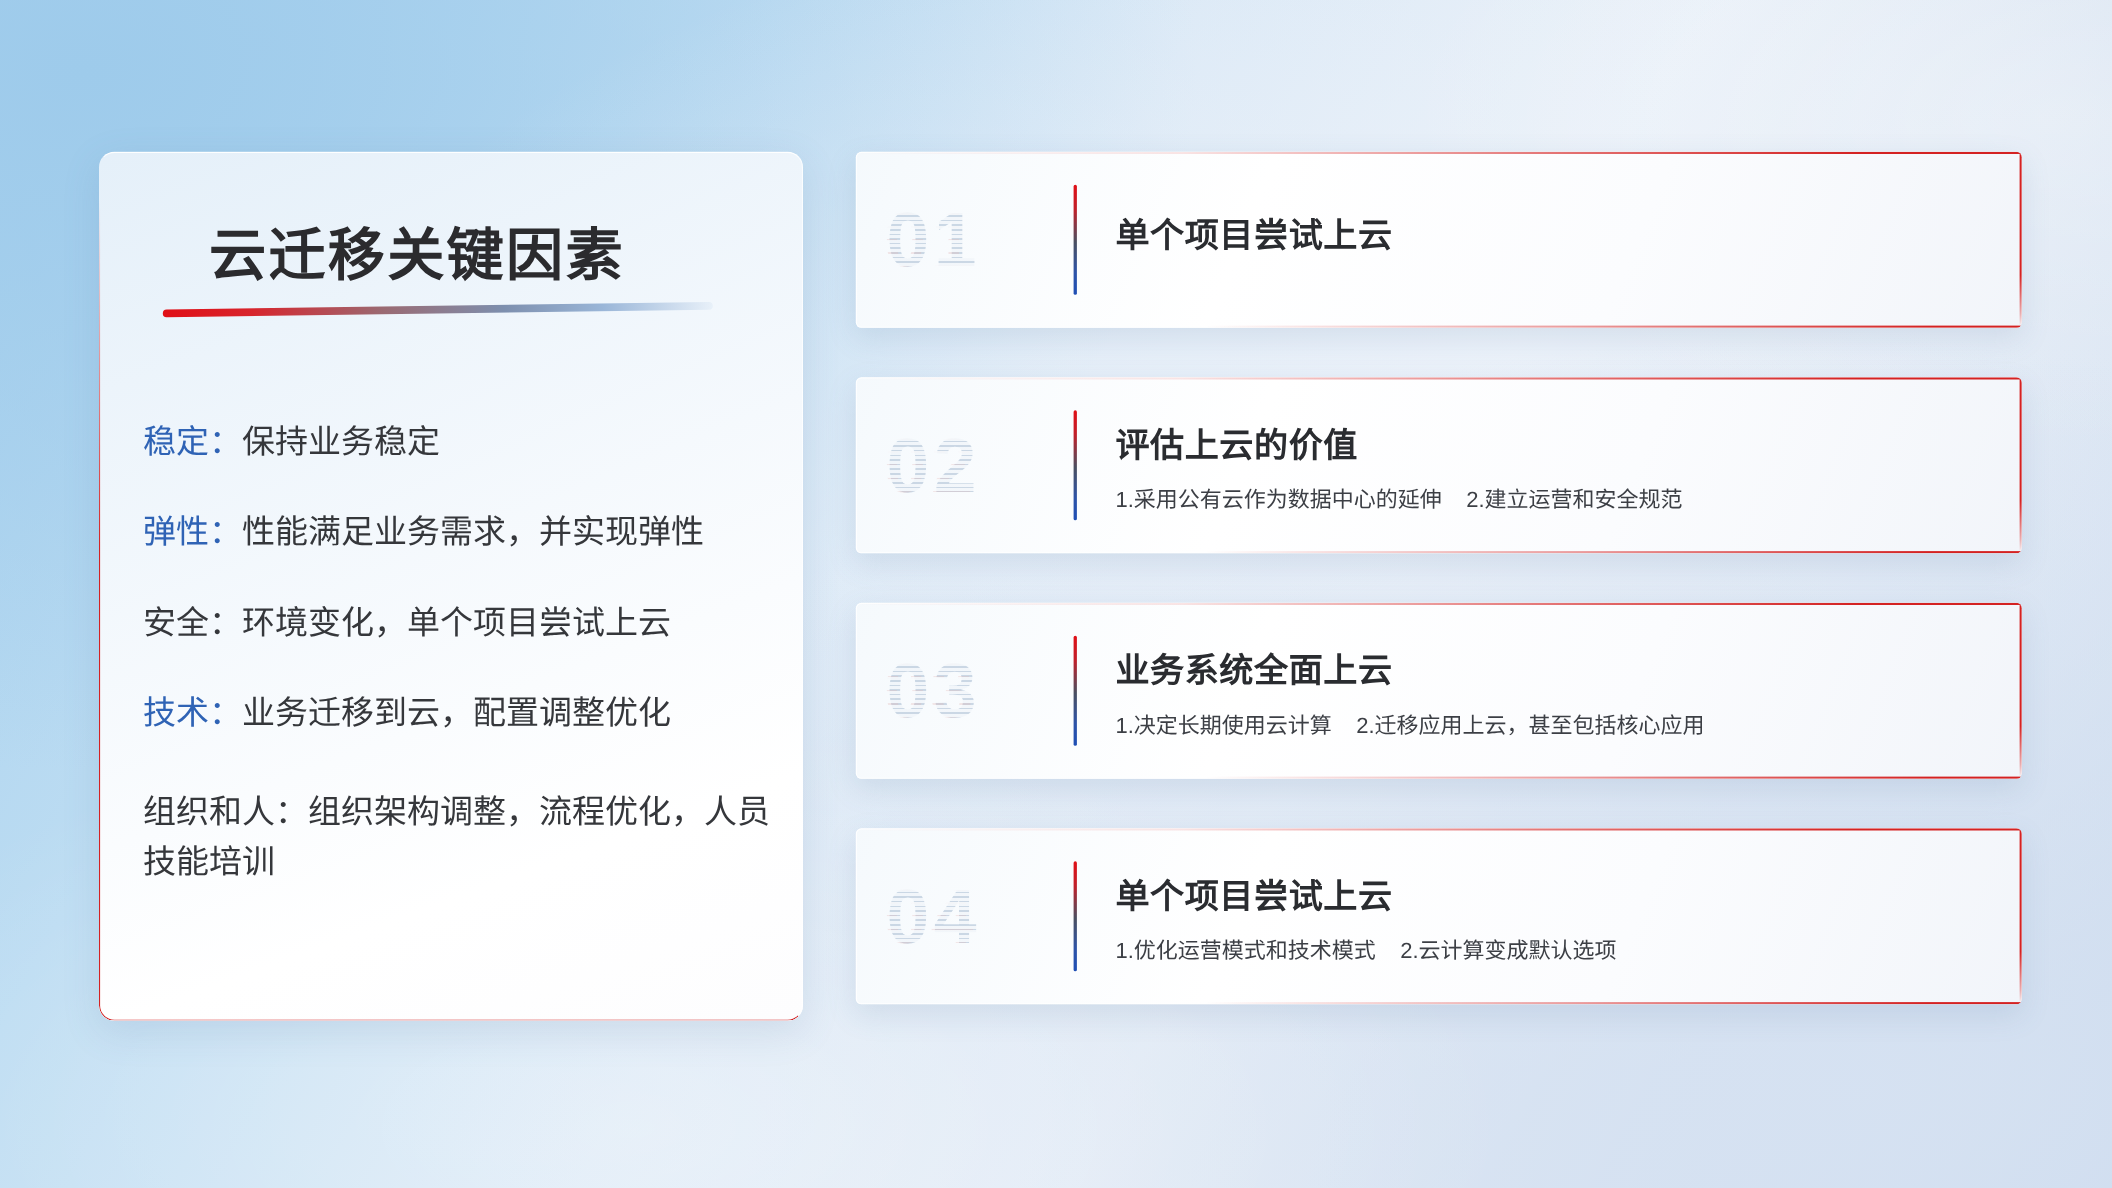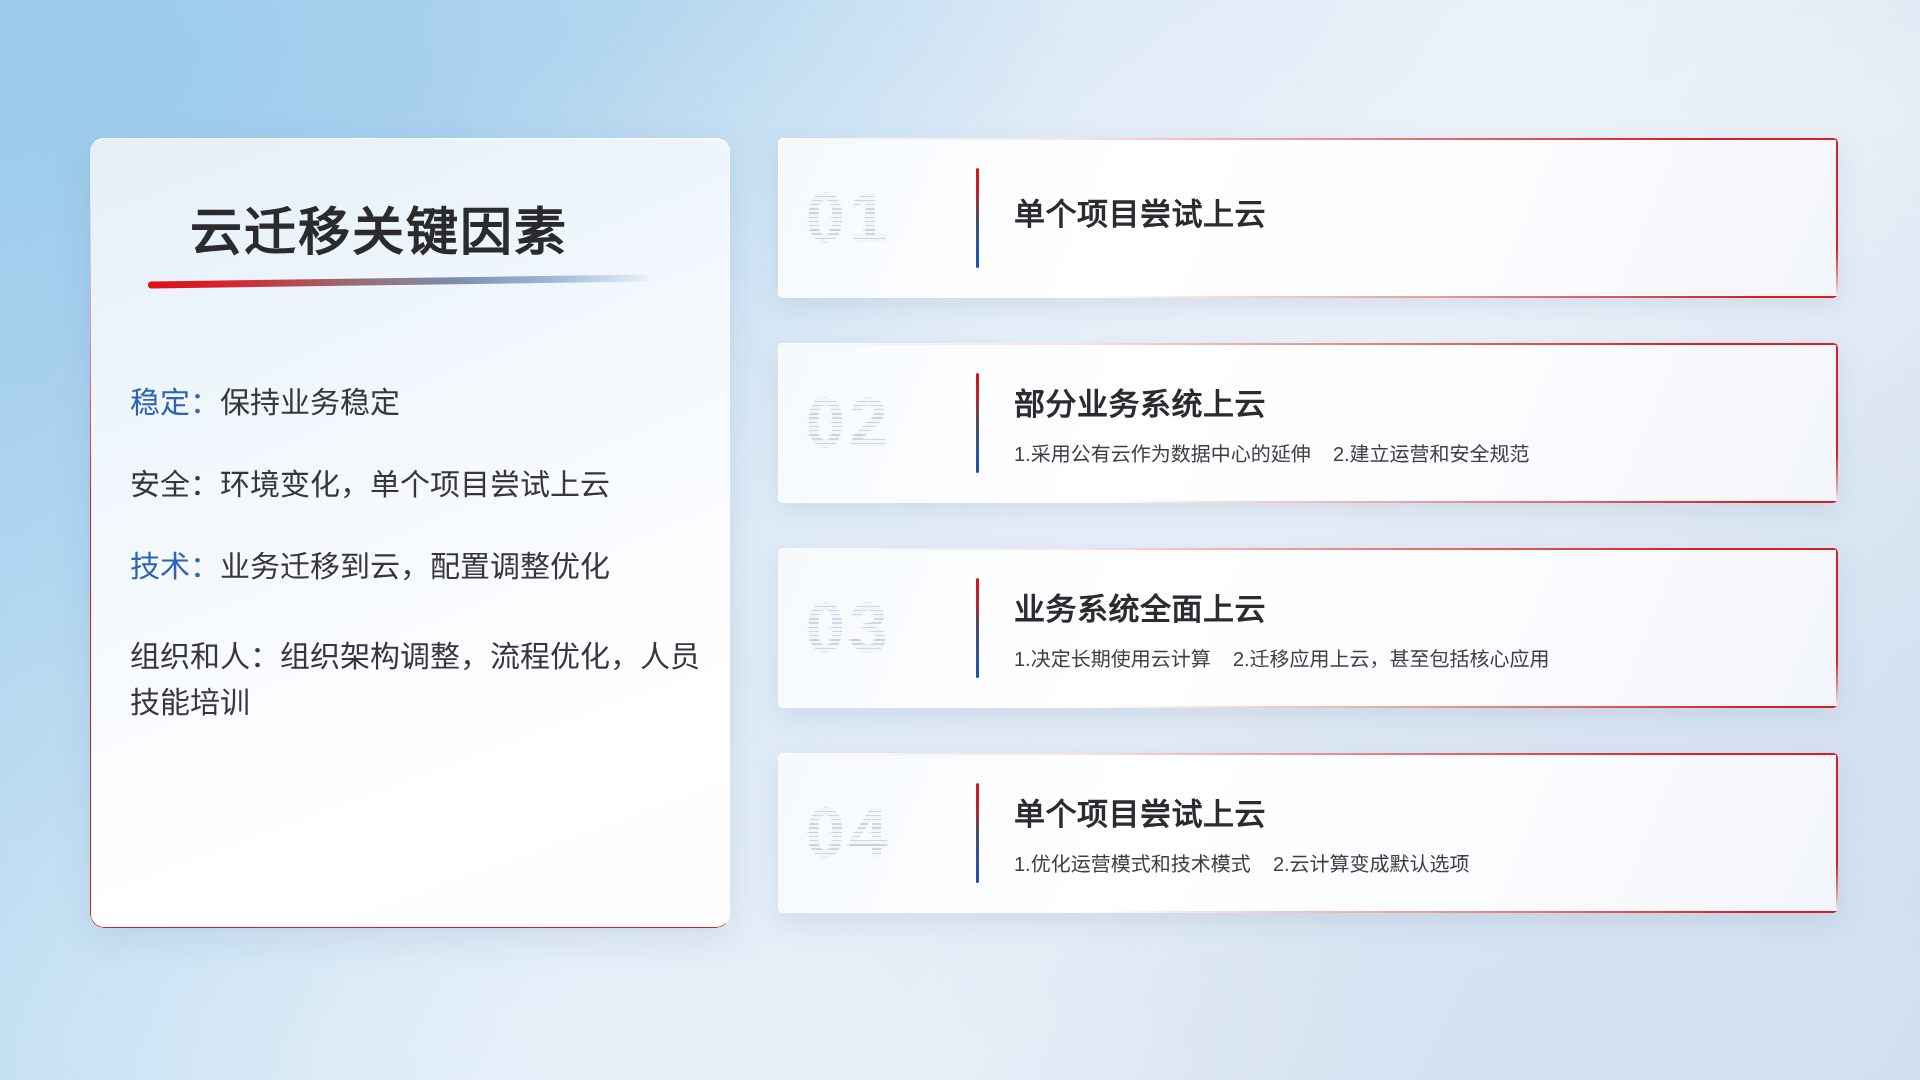--- a/index.html
+++ b/index.html
@@ -195,20 +195,23 @@
     <span class="edge-red"></span>
 
     <h1 class="panel-title">云迁移关键因素</h1>
     <span class="title-rule"></span>
 
     <div class="factor-list">
       <div class="factor-row">
         <span class="factor-key">稳定：</span><span>保持业务稳定</span>
       </div>
       <div class="factor-row">
+        <span class="factor-key">弹性：</span><span>性能满足业务需求，并实现弹性</span>
+      </div>
+      <div class="factor-row">
         <span class="factor-key plain">安全：</span><span>环境变化，单个项目尝试上云</span>
       </div>
       <div class="factor-row">
         <span class="factor-key">技术：</span><span>业务迁移到云，配置调整优化</span>
       </div>
       <div class="factor-row wrap">
         <span class="factor-key plain">组织和人：</span><span>组织架构调整，流程优化，人员技能培训</span>
       </div>
     </div>
   </section>
@@ -228,21 +231,21 @@
     </article>
 
     <article class="card">
       <span class="border-light"></span>
       <span class="border-red-top"></span>
       <span class="border-red-right"></span>
       <span class="border-red-bottom"></span>
       <span class="ghost-num" data-echo="02">02</span>
       <span class="accent-bar"></span>
       <div class="card-body">
-        <h2 class="card-title">部分业务系统上云</h2>
+        <h2 class="card-title">评估上云的价值</h2>
         <p class="card-sub">1.采用公有云作为数据中心的延伸    2.建立运营和安全规范</p>
       </div>
     </article>
 
     <article class="card">
       <span class="border-light"></span>
       <span class="border-red-top"></span>
       <span class="border-red-right"></span>
       <span class="border-red-bottom"></span>
       <span class="ghost-num" data-echo="03">03</span>

